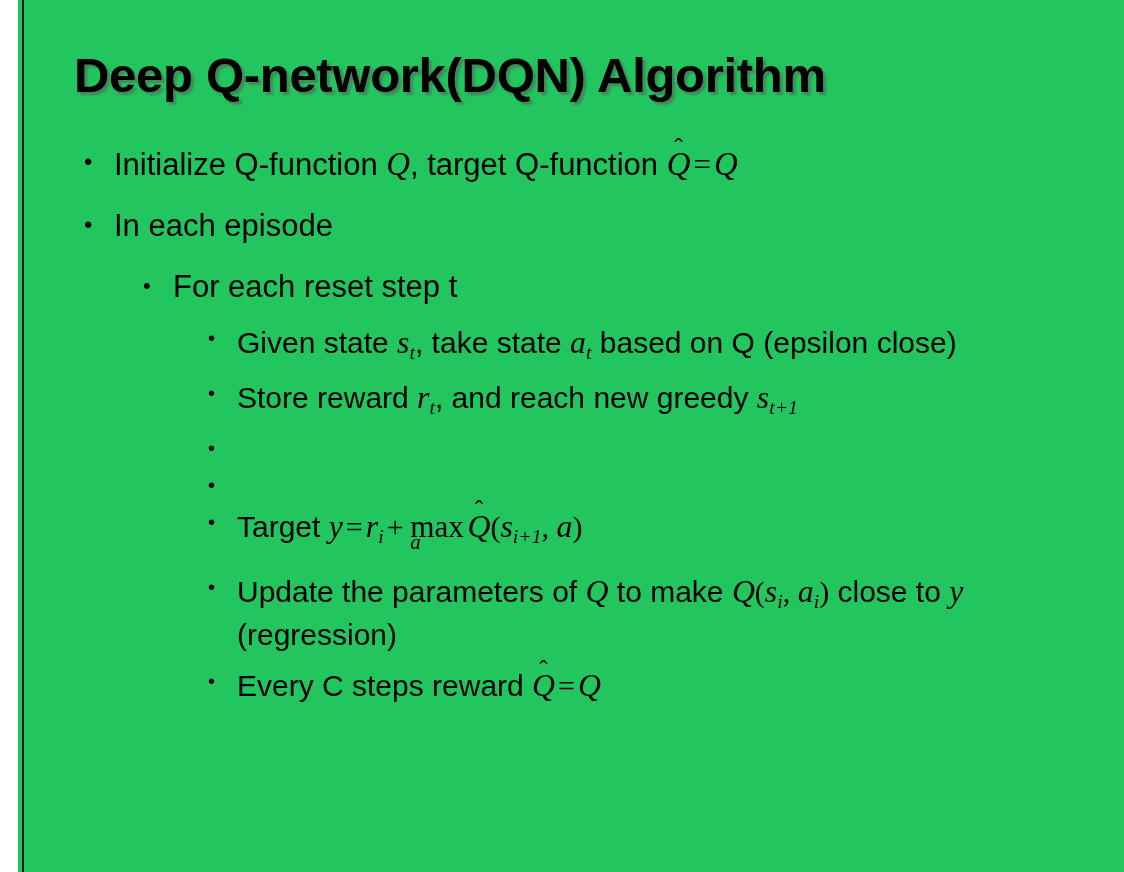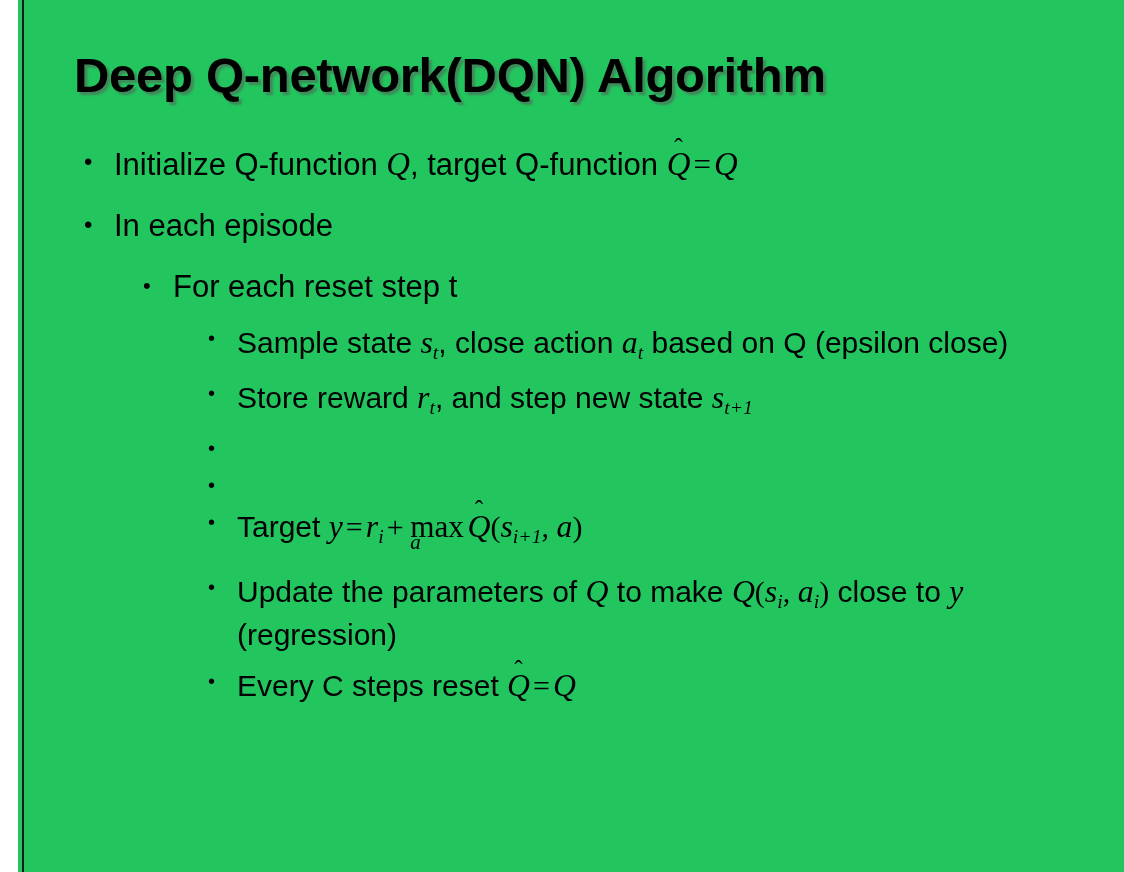--- a/index.html
+++ b/index.html
@@ -193,26 +193,26 @@
       <span class="bullet-text">In each episode</span>
     </div>
 
     <div class="bullet-row lvl2">
       <span class="bullet-mark">•</span>
       <span class="bullet-text">For each reset step t</span>
     </div>
 
     <div class="bullet-row lvl3">
       <span class="bullet-mark">•</span>
-      <span class="bullet-text"><span>Sample state </span><span class="mi">s</span><span class="sub">t</span><span>, close action </span><span class="mi">a</span><span class="sub">t</span><span> based on Q (epsilon close)</span></span>
-    </div>
-
-    <div class="bullet-row lvl3">
-      <span class="bullet-mark">•</span>
-      <span class="bullet-text"><span>Store reward </span><span class="mi">r</span><span class="sub">t</span><span>, and step new state </span><span class="mi">s</span><span class="sub">t+1</span></span>
+      <span class="bullet-text"><span>Given state </span><span class="mi">s</span><span class="sub">t</span><span>, take state </span><span class="mi">a</span><span class="sub">t</span><span> based on Q (epsilon close)</span></span>
+    </div>
+
+    <div class="bullet-row lvl3">
+      <span class="bullet-mark">•</span>
+      <span class="bullet-text"><span>Store reward </span><span class="mi">r</span><span class="sub">t</span><span>, and reach new greedy </span><span class="mi">s</span><span class="sub">t+1</span></span>
     </div>
 
     <div class="bullet-row lvl3">
       <span class="bullet-mark">•</span>
     </div>
 
     <div class="bullet-row lvl3">
       <span class="bullet-mark">•</span>
     </div>
 
@@ -221,17 +221,17 @@
       <span class="bullet-text"><span>Target </span><span class="mi">y</span><span class="mo">=</span><span class="mi">r</span><span class="sub">i</span><span class="mo">+</span><span class="maxop"><span class="op">max</span><span class="under">a</span></span><span class="hatq"><span class="hat">̂</span><span>Q</span></span><span class="mn">(</span><span class="mi">s</span><span class="sub">i+1</span><span class="mpunct">, </span><span class="mi">a</span><span class="mn">)</span></span>
     </div>
 
     <div class="bullet-row lvl3">
       <span class="bullet-mark">•</span>
       <span class="bullet-text"><span>Update the parameters of </span><span class="mi">Q</span><span> to make </span><span class="mi">Q</span><span class="mn">(</span><span class="mi">s</span><span class="sub">i</span><span class="mpunct">, </span><span class="mi">a</span><span class="sub">i</span><span class="mn">)</span><span> close to </span><span class="mi">y</span><span> (regression)</span></span>
     </div>
 
     <div class="bullet-row lvl3">
       <span class="bullet-mark">•</span>
-      <span class="bullet-text"><span>Every C steps reset </span><span class="hatq"><span class="hat">̂</span><span>Q</span></span><span class="mo">=</span><span class="mi">Q</span></span>
+      <span class="bullet-text"><span>Every C steps reward </span><span class="hatq"><span class="hat">̂</span><span>Q</span></span><span class="mo">=</span><span class="mi">Q</span></span>
     </div>
 
   </div>
 </div>
 
 </body></html>

